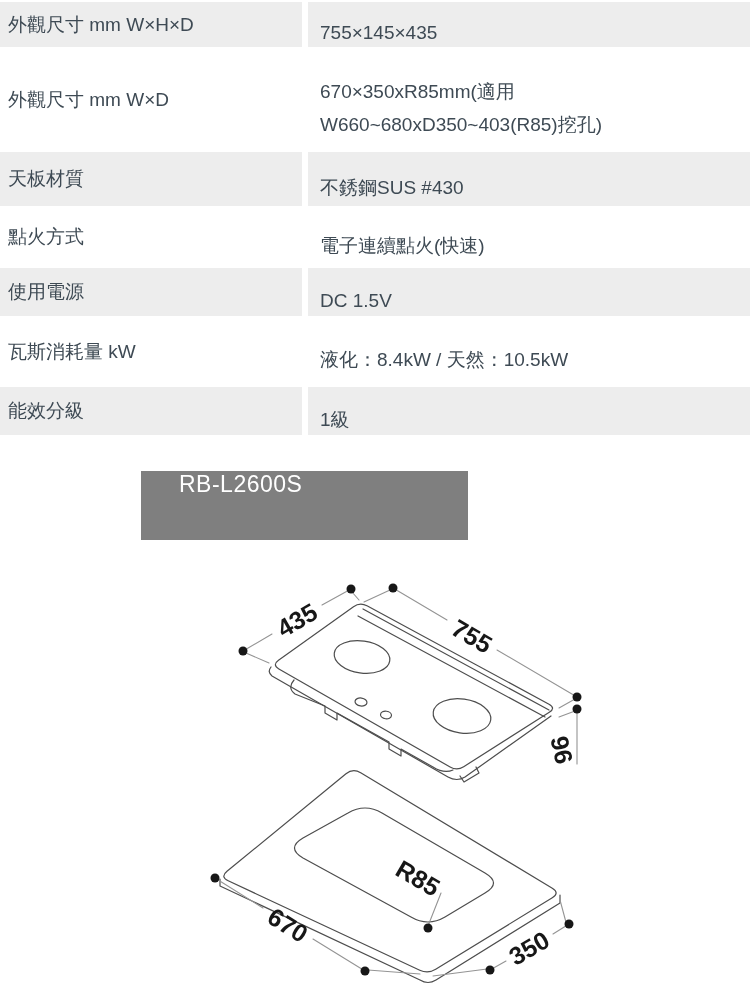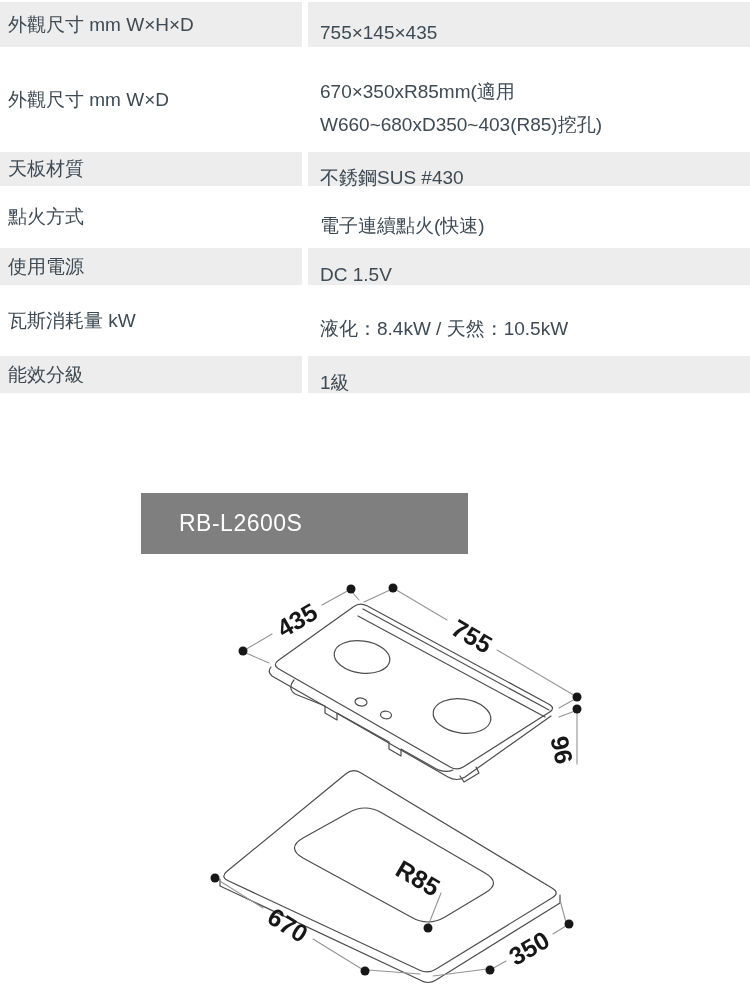--- a/index.html
+++ b/index.html
@@ -1,30 +1,30 @@
 <!DOCTYPE html>
 <html><head>
 <meta charset="utf-8">
 <style>
   html,body{margin:0;padding:0;background:#ffffff;}
   .page{position:relative;width:750px;height:1000px;background:#ffffff;overflow:hidden;
         font-family:"Liberation Sans",sans-serif;padding-left:44px;}
   
   .spec-table{position:absolute;left:0;top:2px;width:750px;display:flex;flex-direction:column;}
   .row{display:flex;gap:6px;width:750px;}
-  .h45{height:45px}.h105{height:105px}.h50{height:34px}.h70{height:62px}
-  .h48{height:37px}.h77{height:71px}
+  .h45{height:45px}.h105{height:105px}.h50{height:54px}.h70{height:62px}
+  .h48{height:48px}.h77{height:71px}
   .cell{display:flex;align-items:center;font-size:19px;color:#3e4a54;}
   .cell.label{width:302px;padding-left:8px;box-sizing:border-box;}
   .cell.value{flex:1;padding-left:12px;box-sizing:border-box;}
   .row.gray .cell{background:#ededed;}
   .vlines{line-height:33px;margin-top:16px;}
   
-  .model-badge{position:absolute;left:141px;top:493px;width:327px;height:61px;
-    background:#7f7f7f;color:#ffffff;display:flex;align-items:center;
+  .model-badge{position:absolute;left:141px;top:471px;width:327px;height:69px;
+    background:#7f7f7f;color:#ffffff;display:flex;align-items:flex-start;
     padding-left:38px;box-sizing:border-box;font-size:23px;letter-spacing:0.5px;}
   
   .diagram{position:absolute;left:150px;top:550px;}
   .obj{fill:none;stroke:#4d4d4d;stroke-width:1.2;stroke-linejoin:round;stroke-linecap:round;}
   .dim{fill:none;stroke:#949494;stroke-width:1.1;stroke-linecap:round;}
   .dot{fill:#171717;stroke:none;}
   .dimtext{font-family:"Liberation Sans",sans-serif;font-size:25px;font-weight:600;fill:#171717;}
 </style>
 </head>
 <body>

